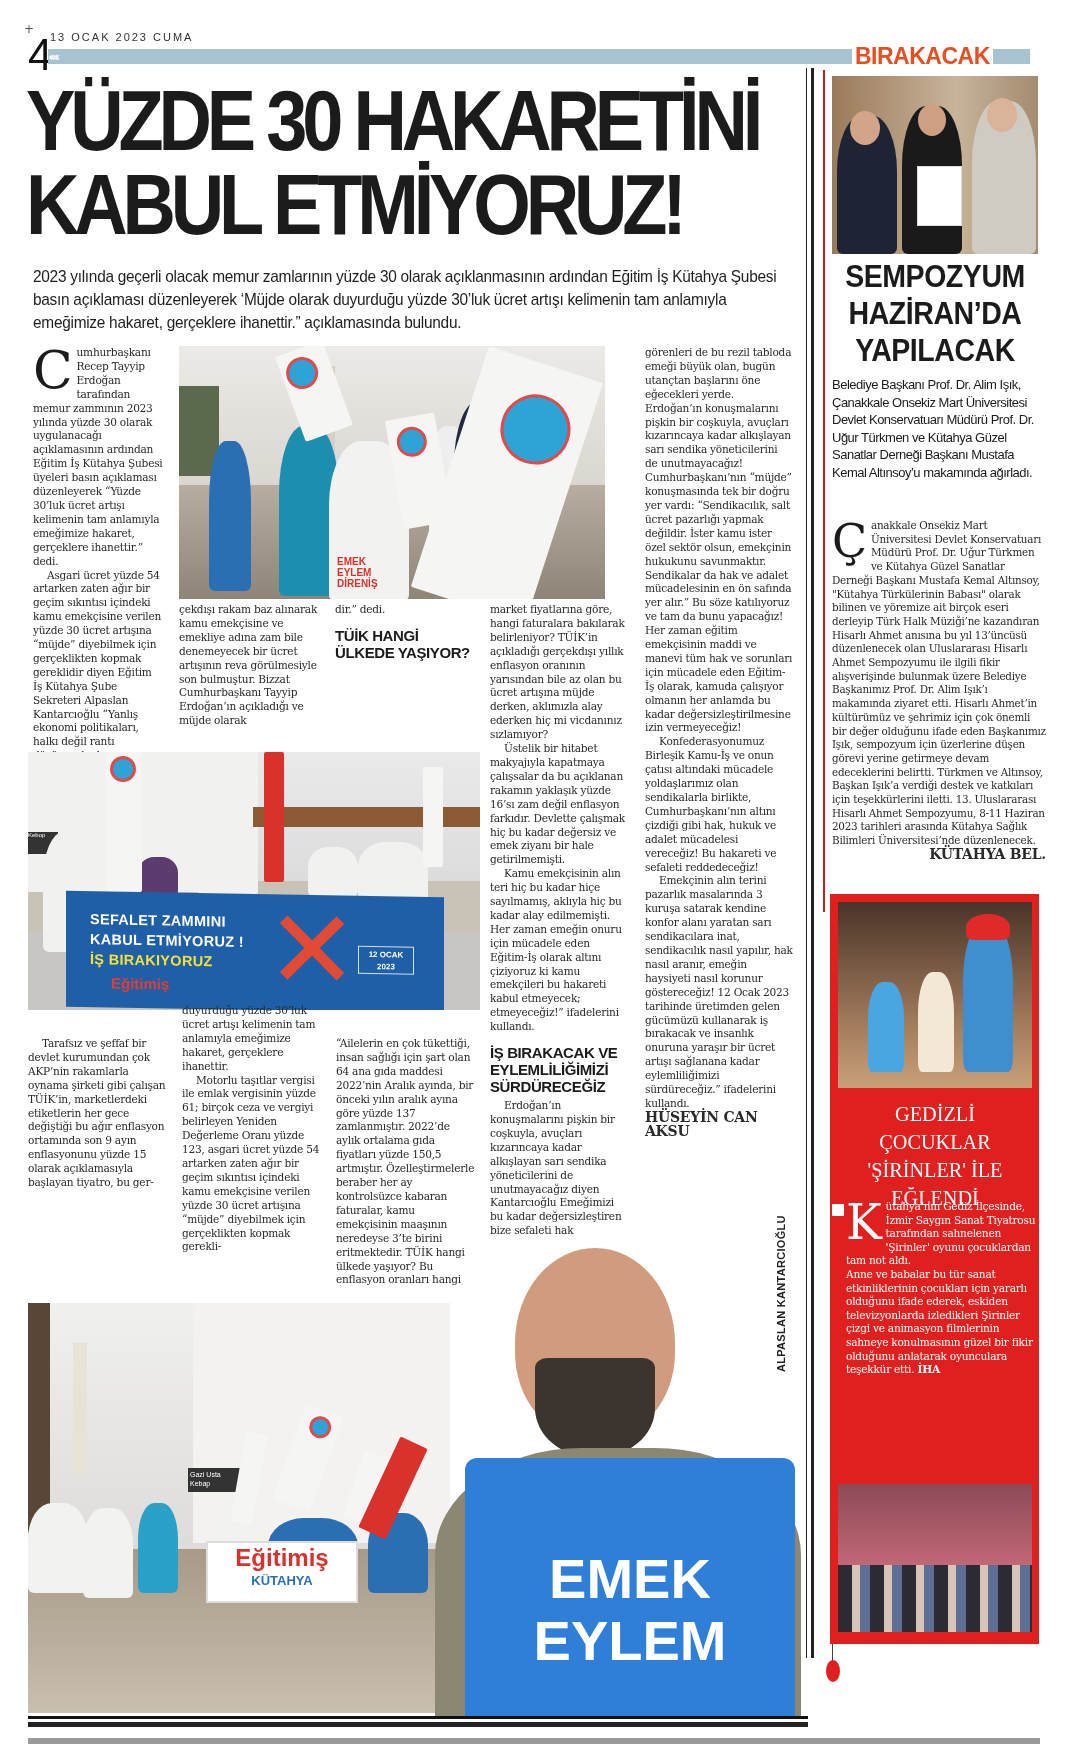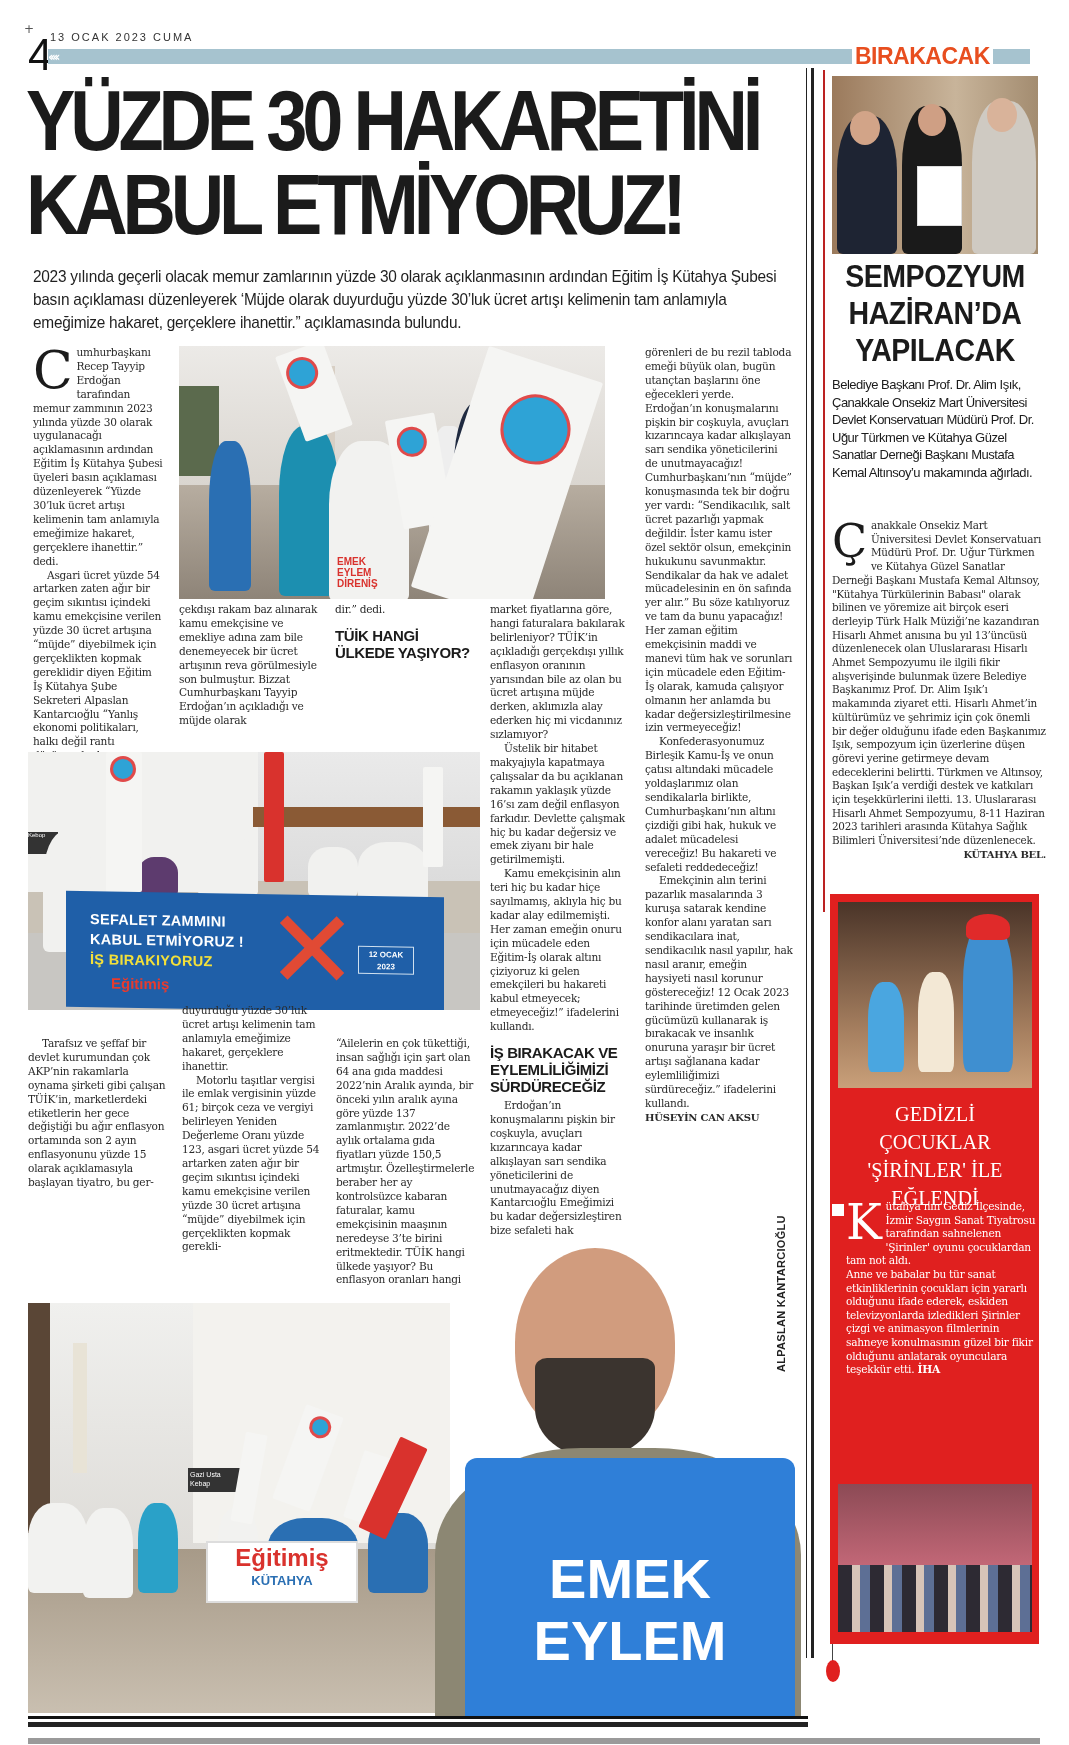--- a/index.html
+++ b/index.html
@@ -25,21 +25,21 @@
   .photo{overflow:hidden;background:#c9c2b6}
   .photo .sky{position:absolute;left:0;top:0;width:100%;height:45%;background:linear-gradient(#e8e6e2,#d8d4cc)}
   .photo .ground{position:absolute;left:0;bottom:0;width:100%;height:35%;background:linear-gradient(#b7ada0,#8e8478)}
   .flag{position:absolute;background:#f5f5f3;border-radius:2px}
   .flag .logo{position:absolute;border-radius:50%;background:#2ea3d6;border:3px solid #e04a4a}
   .flag.red{background:#d9322d}
   .person{position:absolute;border-radius:40% 40% 6px 6px}
   .banner{position:absolute;background:#1f5fa8;color:#fff;font-family:"Liberation Sans",sans-serif;font-weight:bold}
   .drop{float:left;font-family:"DejaVu Serif",serif;font-size:52px;line-height:44px;margin:2px 4px 0 0;color:#1b1b1b}
   .subhead{font-family:"Liberation Sans",sans-serif;font-weight:bold;font-size:15px;line-height:17px;color:#1b1b1b;letter-spacing:-0.4px;margin:10px 0 4px;text-transform:uppercase}
-  .byline{font-family:"DejaVu Serif",serif;font-weight:bold;font-size:10px}
+  .byline{font-family:"DejaVu Serif",serif;font-weight:bold;font-size:14px}
   
   .side-photo{left:832px;top:76px;width:206px;height:178px;background:#8a6e55}
   .side-title{left:826px;top:258px;width:218px;text-align:center;font-family:"Liberation Sans",sans-serif;font-weight:bold;font-size:31px;line-height:37px;color:#1b1b1b;letter-spacing:-0.5px;transform:scaleX(0.92);transform-origin:center top}
   .side-deck{left:832px;top:376px;width:214px;font-family:"Liberation Sans",sans-serif;font-size:13px;line-height:17.5px;color:#1b1b1b;letter-spacing:-0.5px}
   .side-body{left:832px;top:519px;width:214px}
   .side-rule-l{left:823px;top:70px;width:2px;height:842px;background:#b22}
   .red-box{left:830px;top:894px;width:209px;height:750px;background:#e0201f}
   .red-photo1{left:838px;top:902px;width:194px;height:186px;background:#7c5b45}
   .red-title{left:834px;top:1100px;width:202px;text-align:center;font-family:"Liberation Serif",serif;font-size:22px;line-height:28px;color:#fff;transform:scaleX(0.92);transform-origin:center top}
   .red-body{left:846px;top:1200px;width:190px;color:#fff;font-size:10.6px;line-height:13.6px}
@@ -109,21 +109,21 @@
   <p class="noind">çekdışı rakam baz alınarak kamu emekçisine ve emekliye adına zam bile denemeyecek bir ücret artışının reva görülmesiyle son bulmuştur. Bizzat Cumhurbaşkanı Tayyip Erdoğan’ın açıkladığı ve müjde olarak</p>
 </div>
 <div class="abs serif" style="left:335px;top:603px;width:140px;">
   <p class="noind">dir.” dedi.</p>
   <div class="subhead">TÜİK HANGİ ÜLKEDE YAŞIYOR?</div>
 </div>
 
 <div class="abs serif" style="left:490px;top:603px;width:140px;">
   <p class="noind">market fiyatlarına göre, hangi faturalara bakılarak belirleniyor? TÜİK’in açıkladığı gerçekdışı yıllık enflasyon oranının yarısından bile az olan bu ücret artışına müjde derken, aklımızla alay ederken hiç mi vicdanınız sızlamıyor?</p>
   <p>Üstelik bir hitabet makyajıyla kapatmaya çalışsalar da bu açıklanan rakamın yaklaşık yüzde 16’sı zam değil enflasyon farkıdır.  Devlette çalışmak hiç bu kadar değersiz ve emek ziyanı bir hale getirilmemişti.</p>
-  <p>Kamu emekçisinin alın teri hiç bu kadar hiçe sayılmamış, aklıyla hiç bu kadar alay edilmemişti. Her zaman emeğin onuru için mücadele eden Eğitim-İş olarak altını çiziyoruz ki gelen emekçileri bu hakareti kabul etmeyecek; etmeyeceğiz!” ifadelerini kullandı.</p>
+  <p>Kamu emekçisinin alın teri hiç bu kadar hiçe sayılmamış, aklıyla hiç bu kadar alay edilmemişti. Her zaman emeğin onuru için mücadele eden Eğitim-İş olarak altını çiziyoruz ki kamu emekçileri bu hakareti kabul etmeyecek; etmeyeceğiz!” ifadelerini kullandı.</p>
   <div class="subhead">İŞ BIRAKACAK VE EYLEMLİLİĞİMİZİ SÜRDÜRECEĞİZ</div>
   <p>Erdoğan’ın konuşmalarını pişkin bir coşkuyla, avuçları kızarıncaya kadar alkışlayan sarı sendika yöneticilerini de unutmayacağız diyen Kantarcıoğlu Emeğimizi bu kadar değersizleştiren bize sefaleti hak</p>
 </div>
 
 <div class="abs serif" style="left:645px;top:346px;width:148px;">
   <p class="noind">görenleri de bu rezil tabloda emeği büyük olan, bugün utançtan başlarını öne eğecekleri yerde. Erdoğan’ın konuşmalarını pişkin bir coşkuyla, avuçları kızarıncaya kadar alkışlayan sarı sendika yöneticilerini de unutmayacağız! Cumhurbaşkanı’nın “müjde” konuşmasında tek bir doğru yer vardı: “Sendikacılık, salt ücret pazarlığı yapmak değildir. İster kamu ister özel sektör olsun, emekçinin hukukunu savunmaktır. Sendikalar da hak ve adalet mücadelesinin en ön safında yer alır.” Bu söze katılıyoruz ve tam da bunu yapacağız! Her zaman eğitim emekçisinin maddi ve manevi tüm hak ve sorunları için mücadele eden Eğitim-İş olarak, kamuda çalışıyor olmanın her anlamda bu kadar değersizleştirilmesine izin vermeyeceğiz!</p>
   <p>Konfederasyonumuz Birleşik Kamu-İş ve onun çatısı altındaki mücadele yoldaşlarımız olan sendikalarla birlikte, Cumhurbaşkanı’nın altını çizdiği gibi hak, hukuk ve adalet mücadelesi vereceğiz! Bu hakareti ve sefaleti reddedeceğiz!</p>
   <p>Emekçinin alın terini pazarlık masalarında 3 kuruşa satarak kendine konfor alanı yaratan sarı sendikacılara inat, sendikacılık nasıl yapılır, hak nasıl aranır, emeğin haysiyeti nasıl korunur göstereceğiz!  12 Ocak 2023 tarihinde üretimden gelen gücümüzü kullanarak iş bırakacak ve insanlık onuruna yaraşır bir ücret artışı sağlanana kadar eylemliliğimizi sürdüreceğiz.” ifadelerini kullandı.</p>
   <div class="byline">HÜSEYİN CAN AKSU</div>
 </div>
@@ -153,21 +153,21 @@
     <div style="position:absolute;left:45px;top:83px;font-size:15px;color:#e63b2e">Eğitimiş</div>
     <div style="position:absolute;left:200px;top:5px;width:100px;height:105px;font-size:110px;line-height:100px;color:#e14a34;font-family:'DejaVu Sans',sans-serif;font-weight:normal">✕</div>
     <div style="position:absolute;left:292px;top:50px;width:56px;height:28px;border:1px solid #cfe0ef;font-size:8px;line-height:12px;text-align:center;padding-top:2px">
       <div>12 OCAK</div>
       <div>2023</div>
     </div>
   </div>
 </div>
 
 <div class="abs serif" style="left:28px;top:1037px;width:140px;">
-  <p>Tarafsız ve şeffaf bir devlet kurumundan çok AKP’nin rakamlarla oynama şirketi gibi çalışan TÜİK’in, marketlerdeki etiketlerin her gece değiştiği bu ağır enflasyon ortamında son 2 ayın enflasyonunu yüzde 15 olarak açıklamasıyla başlayan tiyatro, bu ger-</p>
+  <p>Tarafsız ve şeffaf bir devlet kurumundan çok AKP’nin rakamlarla oynama şirketi gibi çalışan TÜİK’in, marketlerdeki etiketlerin her gece değiştiği bu ağır enflasyon ortamında son 9 ayın enflasyonunu yüzde 15 olarak açıklamasıyla başlayan tiyatro, bu ger-</p>
 </div>
 <div class="abs serif" style="left:182px;top:1004px;width:140px;">
   <p class="noind">duyurduğu yüzde 30’luk ücret artışı kelimenin tam anlamıyla emeğimize hakaret, gerçeklere ihanettir.</p>
   <p>Motorlu taşıtlar vergisi ile emlak vergisinin yüzde 61; birçok ceza ve vergiyi belirleyen Yeniden Değerleme Oranı yüzde 123, asgari ücret yüzde 54 artarken zaten ağır bir geçim sıkıntısı içindeki kamu emekçisine verilen yüzde 30 ücret artışına “müjde” diyebilmek için gerçeklikten kopmak gerekli-</p>
 </div>
 <div class="abs serif" style="left:336px;top:1037px;width:140px;">
   <p class="noind">“Ailelerin en çok tükettiği, insan sağlığı için şart olan 64 ana gıda maddesi 2022’nin Aralık ayında, bir önceki yılın aralık ayına göre yüzde 137 zamlanmıştır. 2022’de aylık ortalama gıda fiyatları yüzde 150,5 artmıştır. Özelleştirmelerle beraber her ay kontrolsüzce kabaran faturalar, kamu emekçisinin maaşının neredeyse 3’te birini eritmektedir. TÜİK hangi ülkede yaşıyor? Bu enflasyon oranları hangi</p>
 </div>
 
 <div class="abs photo" style="left:28px;top:1303px;width:422px;height:410px;">

